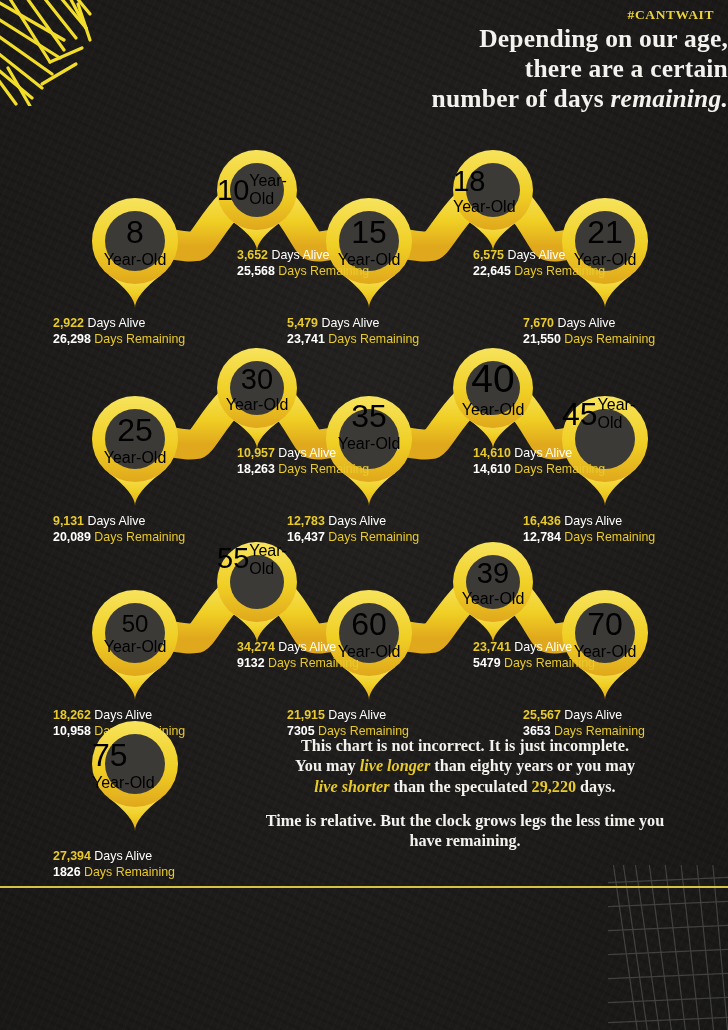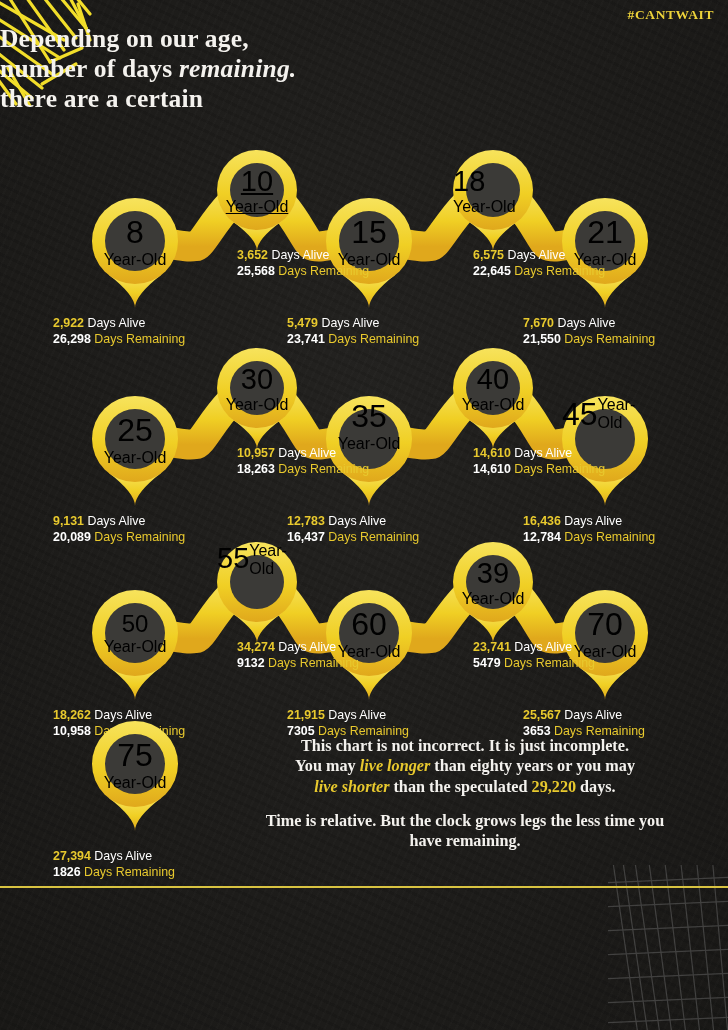--- a/index.html
+++ b/index.html
@@ -27,21 +27,21 @@
 
   
   .hashtag{
     position:absolute; right:14px; top:7px;
     font-family:"Liberation Serif", serif;
     font-weight:700; font-size:13.5px; letter-spacing:.6px;
     color:#ecd23a;
   }
   .headline{
     position:absolute; left:0; right:0; top:24px;
-    text-align:left;
+    text-align:right;
     font-family:"Liberation Serif", serif;
     font-weight:700; font-size:25.5px; line-height:1.17;
     color:#f4f2ee; letter-spacing:.2px;
   }
   .headline em{ font-style:italic; }
 
   
   .row{ position:absolute; left:0; width:728px; }
   .row svg{ position:absolute; left:0; top:0; overflow:visible; }
 
@@ -113,22 +113,22 @@
       <path d="M-10 114 L130 108"></path>
       <path d="M-10 138 L130 132"></path>
     <path d="M-10 158 L130 152"></path>
   </g>
 </svg>
 
 <div class="hashtag">#CANTWAIT</div>
 
 <div class="headline">
   <div>Depending on our age,</div>
+  <div>there are a certain</div>
   <div><span>number of days </span><em>remaining.</em></div>
-  <div>there are a certain</div>
 </div>
 
 <div class="row" id="row0" style="top:140px;height:170px;">
     <svg width="728" height="170">
       <defs>
         <linearGradient id="g0" x1="0" y1="0" x2="0" y2="1">
           <stop offset="0%" stop-color="#f7e35c"></stop>
           <stop offset="55%" stop-color="#f0cf24"></stop>
           <stop offset="100%" stop-color="#e0a81c"></stop>
         </linearGradient>
@@ -147,21 +147,21 @@
       <circle cx="493" cy="50" r="40" fill="url(#g0)"></circle>
       <circle cx="493" cy="50" r="27" fill="#3b3a37"></circle>
       <path d="M 578.34 134.54 Q 605 155.1 605 168 Q 605 155.1 631.66 134.54 Z" fill="url(#g0)"></path>
       <circle cx="605" cy="101" r="43" fill="url(#g0)"></circle>
       <circle cx="605" cy="101" r="30" fill="#3b3a37"></circle>
     </svg>
     <div style="position:absolute;left:92px;top:58px;width:86px;height:86px;display:flex;flex-direction:column;align-items:center;justify-content:center;">
       <div class="age" style="font-size:32px">8</div>
       <div class="yo">Year-Old</div>
     </div>
-    <div style="position:absolute;left:217px;top:10px;width:80px;height:80px;display:flex;flex-direction:column;align-items:center;justify-content:center;text-decoration:underline;">
+    <div style="position:absolute;left:217px;top:10px;width:80px;height:80px;display:flex;flex-direction:row;align-items:center;justify-content:flex-end;">
       <div class="age" style="font-size:29px">10</div>
       <div class="yo">Year-Old</div>
     </div>
     <div style="position:absolute;left:326px;top:58px;width:86px;height:86px;display:flex;flex-direction:column;align-items:center;justify-content:center;">
       <div class="age" style="font-size:32px">15</div>
       <div class="yo">Year-Old</div>
     </div>
     <div style="position:absolute;left:453px;top:10px;width:80px;height:80px;display:flex;flex-direction:column;justify-content:center;">
       <div class="age" style="font-size:29px">18</div>
       <div class="yo">Year-Old</div>
@@ -233,21 +233,21 @@
     </div>
     <div style="position:absolute;left:217px;top:10px;width:80px;height:80px;display:flex;flex-direction:column;align-items:center;justify-content:center;">
       <div class="age" style="font-size:29px">30</div>
       <div class="yo">Year-Old</div>
     </div>
     <div style="position:absolute;left:326px;top:44px;width:86px;height:86px;display:flex;flex-direction:column;align-items:center;justify-content:center;">
       <div class="age" style="font-size:32px">35</div>
       <div class="yo">Year-Old</div>
     </div>
     <div style="position:absolute;left:453px;top:10px;width:80px;height:80px;display:flex;flex-direction:column;align-items:center;justify-content:center;">
-      <div class="age" style="font-size:29px">40</div>
+      <div class="age" style="font-size:39px">40</div>
       <div class="yo">Year-Old</div>
     </div>
     <div style="position:absolute;left:562px;top:58px;width:86px;height:86px;display:flex;flex-direction:row;align-items:flex-start;justify-content:center;">
       <div class="age" style="font-size:32px">45</div>
       <div class="yo">Year-Old</div>
     </div>
     <div style="position:absolute;left:53px;top:176px;">
       <div class="stat">
         <div class="l1"><span class="num">9,131</span><span class="txt"> Days Alive</span></div>
         <div class="l2"><span class="num">20,089</span><span class="txt"> Days Remaining</span></div>
@@ -361,21 +361,21 @@
         <linearGradient id="gf" x1="0" y1="0" x2="0" y2="1">
           <stop offset="0%" stop-color="#f7e35c"></stop>
           <stop offset="55%" stop-color="#f0cf24"></stop>
           <stop offset="100%" stop-color="#e0a81c"></stop>
         </linearGradient>
       </defs>
       <path d="M 108.34 81.53999999999999 Q 135 102 135 115 Q 135 102 161.66 81.53999999999999 Z" fill="url(#gf)"></path>
       <circle cx="135" cy="48" r="43" fill="url(#gf)"></circle>
       <circle cx="135" cy="48" r="30" fill="#3b3a37"></circle>
     </svg>
-    <div style="position:absolute;left:92px;top:5px;width:86px;height:86px;display:flex;flex-direction:column;align-items:center;justify-content:center;">
+    <div style="position:absolute;left:92px;top:5px;width:86px;height:86px;display:flex;flex-direction:column;align-items:flex-start;justify-content:center;">
       <div class="age" style="font-size:32px">75</div>
       <div class="yo">Year-Old</div>
     </div>
     <div style="position:absolute;left:53px;top:133px;">
       <div class="stat">
         <div class="l1"><span class="num">27,394</span><span class="txt"> Days Alive</span></div>
         <div class="l2"><span class="num">1826</span><span class="txt"> Days Remaining</span></div>
       </div>
     </div>
   </div>

